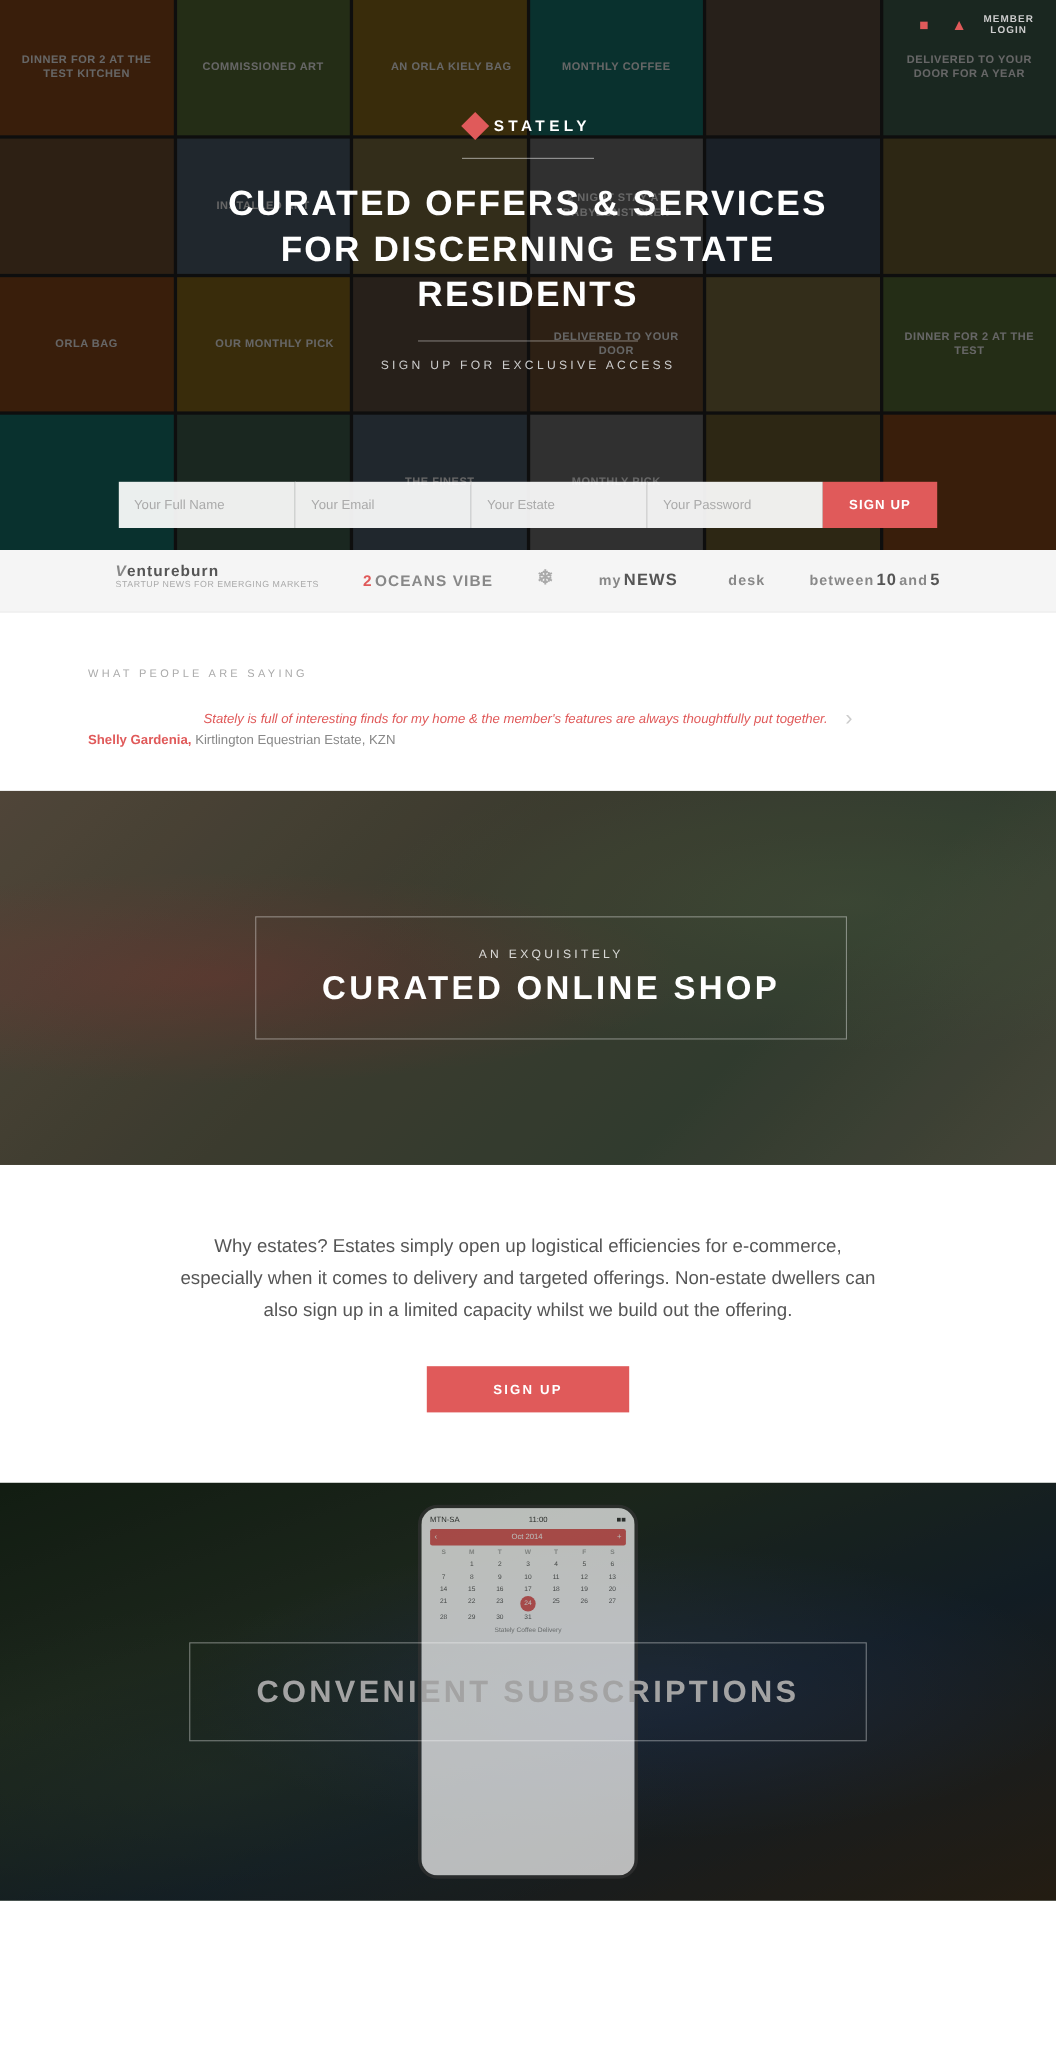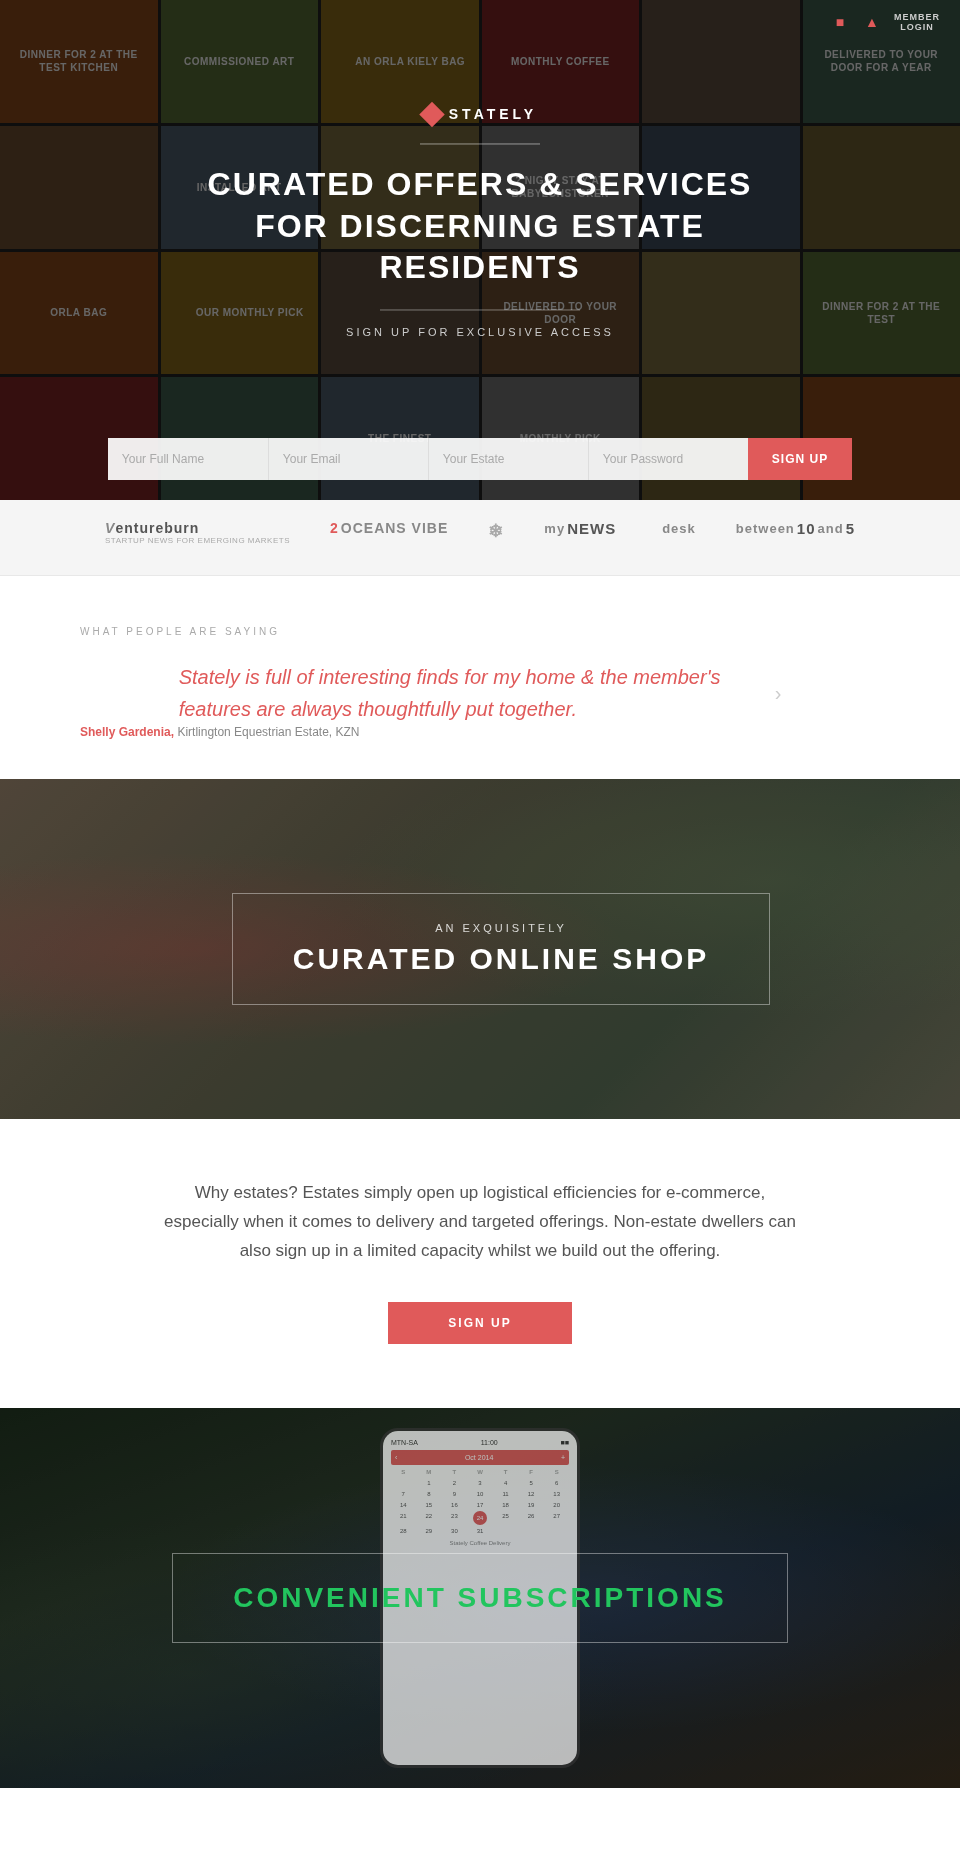--- a/index.html
+++ b/index.html
@@ -33,21 +33,21 @@
       font-size: 10px;
       font-weight: 700;
       color: #fff;
       text-transform: uppercase;
       letter-spacing: 0.5px;
       line-height: 1.3;
     }
     .hero-tile.img1 { background: #8B4513; }
     .hero-tile.img2 { background: #556B2F; }
     .hero-tile.img3 { background: #8B6914; padding-left: 29px; }
-    .hero-tile.img4 { background: #7f1d1d; }
+    .hero-tile.img4 { background: #0f766e; }
     .hero-tile.img5 { background: #5a4a3a; }
     .hero-tile.img6 { background: #3a5a4a; }
     .hero-tile.img7 { background: #6a4a2a; }
     .hero-tile.img8 { background: #4a5a6a; }
     .hero-tile.img9 { background: #7a6a3a; }
     .hero-tile.img10 { background: #737373; }
     .hero-tile.img11 { background: #3a4a5a; }
     .hero-tile.img12 { background: #6a5a2a; }
 
     .hero-overlay {
@@ -179,25 +179,25 @@
       letter-spacing: 1px;
       text-transform: uppercase;
       cursor: pointer;
     }
 
     
     .press-bar {
       background: #f5f5f5;
       border-bottom: 1px solid #e8e8e8;
       display: flex;
-      align-items: flex-start;
+      align-items: flex-end;
       justify-content: center;
       gap: 40px;
       padding: 20px 40px;
-      height: 76px;
+      height: 57px;
     }
     .press-logo {
       font-size: 13px;
       font-weight: 700;
       color: #888;
       letter-spacing: 1px;
       display: flex;
       align-items: center;
       gap: 2px;
     }
@@ -218,21 +218,21 @@
       margin-bottom: 24px;
     }
     .testimonial-row {
       display: flex;
       align-items: center;
       justify-content: center;
       gap: 16px;
     }
     .testimonial-text {
       color: #e05a5a;
-      font-size: 20px;
+      font-size: 12px;
       font-style: italic;
       line-height: 1.6;
       max-width: 580px;
     }
     .testimonial-arrow {
       font-size: 20px;
       color: #ccc;
       cursor: pointer;
     }
     .testimonial-author {
@@ -406,21 +406,21 @@
     }
 
     .subs-content {
       position: relative;
       z-index: 10;
       text-align: center;
       border: 1px solid rgba(255,255,255,0.4);
       padding: 28px 60px;
     }
     .subs-title {
-      color: #22c55e;
+      color: #a3a3a3;
       font-size: 28px;
       font-weight: 700;
       letter-spacing: 3px;
       text-transform: uppercase;
     }
   </style>
 </head>
 <body>
 
 <section class="hero">

